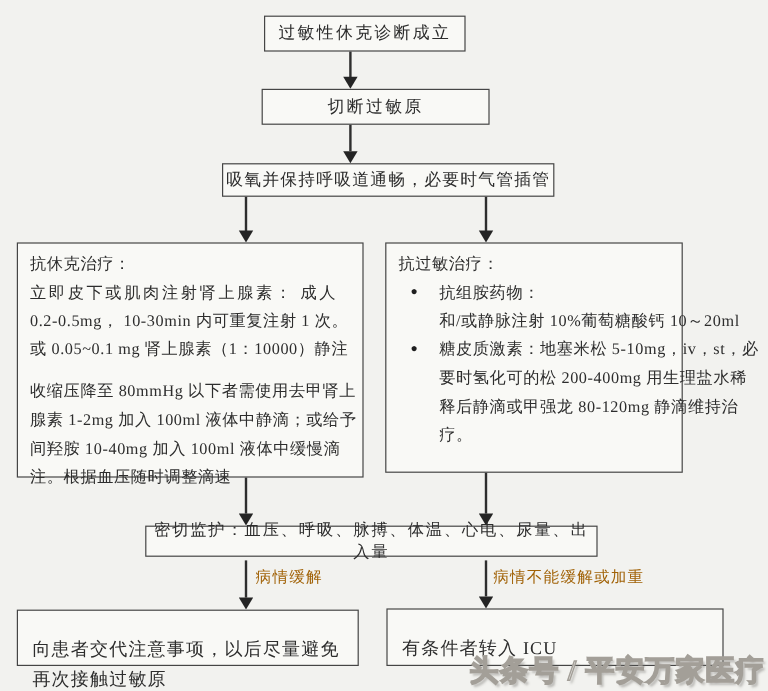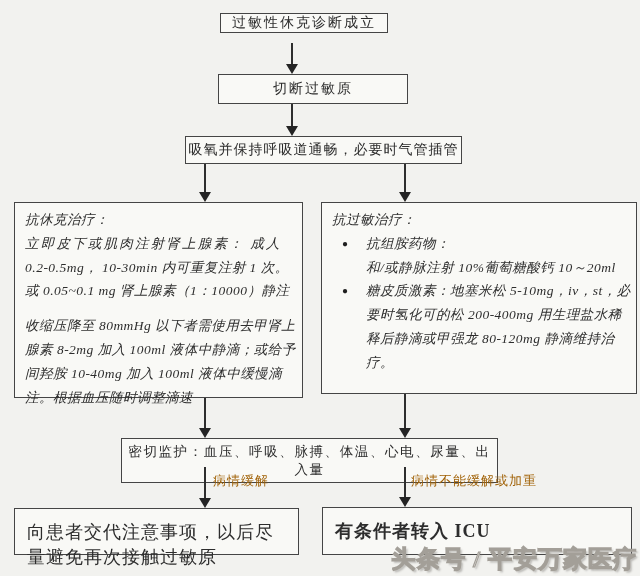--- a/index.html
+++ b/index.html
@@ -19,51 +19,51 @@
     color:#2d2d2d;
   }
   .center-txt{display:flex;align-items:center;justify-content:center;text-align:center;letter-spacing:2px;}
   .vline{position:absolute;width:2px;background:#2e2e2e;}
   .arrowhead{
     position:absolute;width:0;height:0;
     border-left:6px solid transparent;
     border-right:6px solid transparent;
     border-top:10px solid #242424;
   }
-  .bigbox{font-size:13.5px;padding:5px 10px;letter-spacing:0.5px;font-style:italic;}
+  .bigbox{font-size:13.5px;padding:5px 10px;letter-spacing:0.5px;}
   .line{line-height:23.8px;white-space:nowrap;}
   .gap{height:11px;}
   .indent{padding-left:34px;}
   .brow{position:relative;}
   .bullet{
     position:absolute;left:10px;top:0;
     font-size:10px;line-height:23.8px;color:#1f1f1f;
   }
   .wide{letter-spacing:2.2px;}
   .branch-label{
     position:absolute;font-size:13px;letter-spacing:1px;
     color:#a16207;white-space:nowrap;
   }
   .monitor{letter-spacing:1.6px;font-size:13.5px;}
-  .bottom-box{font-size:18px;padding:11px 12px;letter-spacing:1px;line-height:25px;}
+  .bottom-box{font-size:15px;padding:21px 12px;letter-spacing:1px;line-height:25px;}
   .watermark{
     position:absolute;right:2px;bottom:1px;
     font-size:24px;font-weight:bold;white-space:nowrap;
     color:rgba(252,252,250,0.78);
     -webkit-text-stroke:1.2px #a39f98;
     text-shadow:2px 2px 2px rgba(120,118,112,0.45);
     letter-spacing:1px;
   }
 </style>
 </head>
 <body>
 
 <div class="canvas">
 
-  <div class="box center-txt" style="left:220px;top:13px;width:168px;height:20px;">
+  <div class="box center-txt" style="left:220px;top:13px;width:168px;height:30px;">
     <span>过敏性休克诊断成立</span>
   </div>
 
   <div class="vline" style="left:291px;top:43px;height:22px;"></div>
   <div class="arrowhead" style="left:286px;top:64px;"></div>
 
   <div class="box center-txt" style="left:218px;top:74px;width:190px;height:30px;">
     <span>切断过敏原</span>
   </div>
 
@@ -79,61 +79,61 @@
   <div class="vline" style="left:404px;top:164px;height:29px;"></div>
   <div class="arrowhead" style="left:399px;top:192px;"></div>
 
   <div class="box bigbox" style="left:14px;top:202px;width:289px;height:196px;">
     <div class="line">抗休克治疗：</div>
     <div class="line wide">立即皮下或肌肉注射肾上腺素： 成人</div>
     <div class="line">0.2-0.5mg， 10-30min 内可重复注射 1 次。</div>
     <div class="line">或 0.05~0.1 mg 肾上腺素（1：10000）静注</div>
     <div class="gap"></div>
     <div class="line">收缩压降至 80mmHg 以下者需使用去甲肾上</div>
-    <div class="line">腺素 8-2mg 加入 100ml 液体中静滴；或给予</div>
+    <div class="line">腺素 1-2mg 加入 100ml 液体中静滴；或给予</div>
     <div class="line">间羟胺 10-40mg 加入 100ml 液体中缓慢滴</div>
     <div class="line">注。根据血压随时调整滴速</div>
   </div>
 
-  <div class="box bigbox" style="left:321px;top:202px;width:316px;height:192px;">
+  <div class="box bigbox" style="left:321px;top:202px;width:248px;height:192px;">
     <div class="line">抗过敏治疗：</div>
     <div class="line brow indent">
       <span class="bullet">●</span>
       <span>抗组胺药物：</span>
     </div>
     <div class="line indent">和/或静脉注射 10%葡萄糖酸钙 10～20ml</div>
     <div class="line brow indent">
       <span class="bullet">●</span>
       <span>糖皮质激素：地塞米松 5-10mg，iv，st，必</span>
     </div>
     <div class="line indent">要时氢化可的松 200-400mg 用生理盐水稀</div>
     <div class="line indent">释后静滴或甲强龙 80-120mg 静滴维持治</div>
     <div class="line indent">疗。</div>
   </div>
 
   <div class="vline" style="left:204px;top:398px;height:30px;"></div>
   <div class="arrowhead" style="left:199px;top:428px;"></div>
   <div class="vline" style="left:404px;top:394px;height:34px;"></div>
   <div class="arrowhead" style="left:399px;top:428px;"></div>
 
-  <div class="box center-txt monitor" style="left:121px;top:438px;width:377px;height:45px;">
+  <div class="box center-txt monitor" style="left:121px;top:438px;width:377px;height:26px;">
     <span>密切监护：血压、呼吸、脉搏、体温、心电、尿量、出入量</span>
   </div>
 
   <div class="vline" style="left:204px;top:467px;height:31px;"></div>
   <div class="arrowhead" style="left:199px;top:498px;"></div>
   <div class="vline" style="left:404px;top:467px;height:30px;"></div>
   <div class="arrowhead" style="left:399px;top:497px;"></div>
 
   <div class="branch-label" style="left:213px;top:472px;">病情缓解</div>
   <div class="branch-label" style="left:411px;top:472px;">病情不能缓解或加重</div>
 
   <div class="box bottom-box" style="left:14px;top:508px;width:285px;height:47px;">
     <span>向患者交代注意事项，以后尽量避免再次接触过敏原</span>
   </div>
 
-  <div class="box bottom-box" style="left:322px;top:507px;width:310px;height:48px;font-weight:bold;">
+  <div class="box bottom-box" style="left:322px;top:507px;width:281px;height:48px;">
     <span>有条件者转入 ICU</span>
   </div>
 
   <div class="watermark">头条号 / 平安万家医疗</div>
 
 </div>
 
 </body></html>

